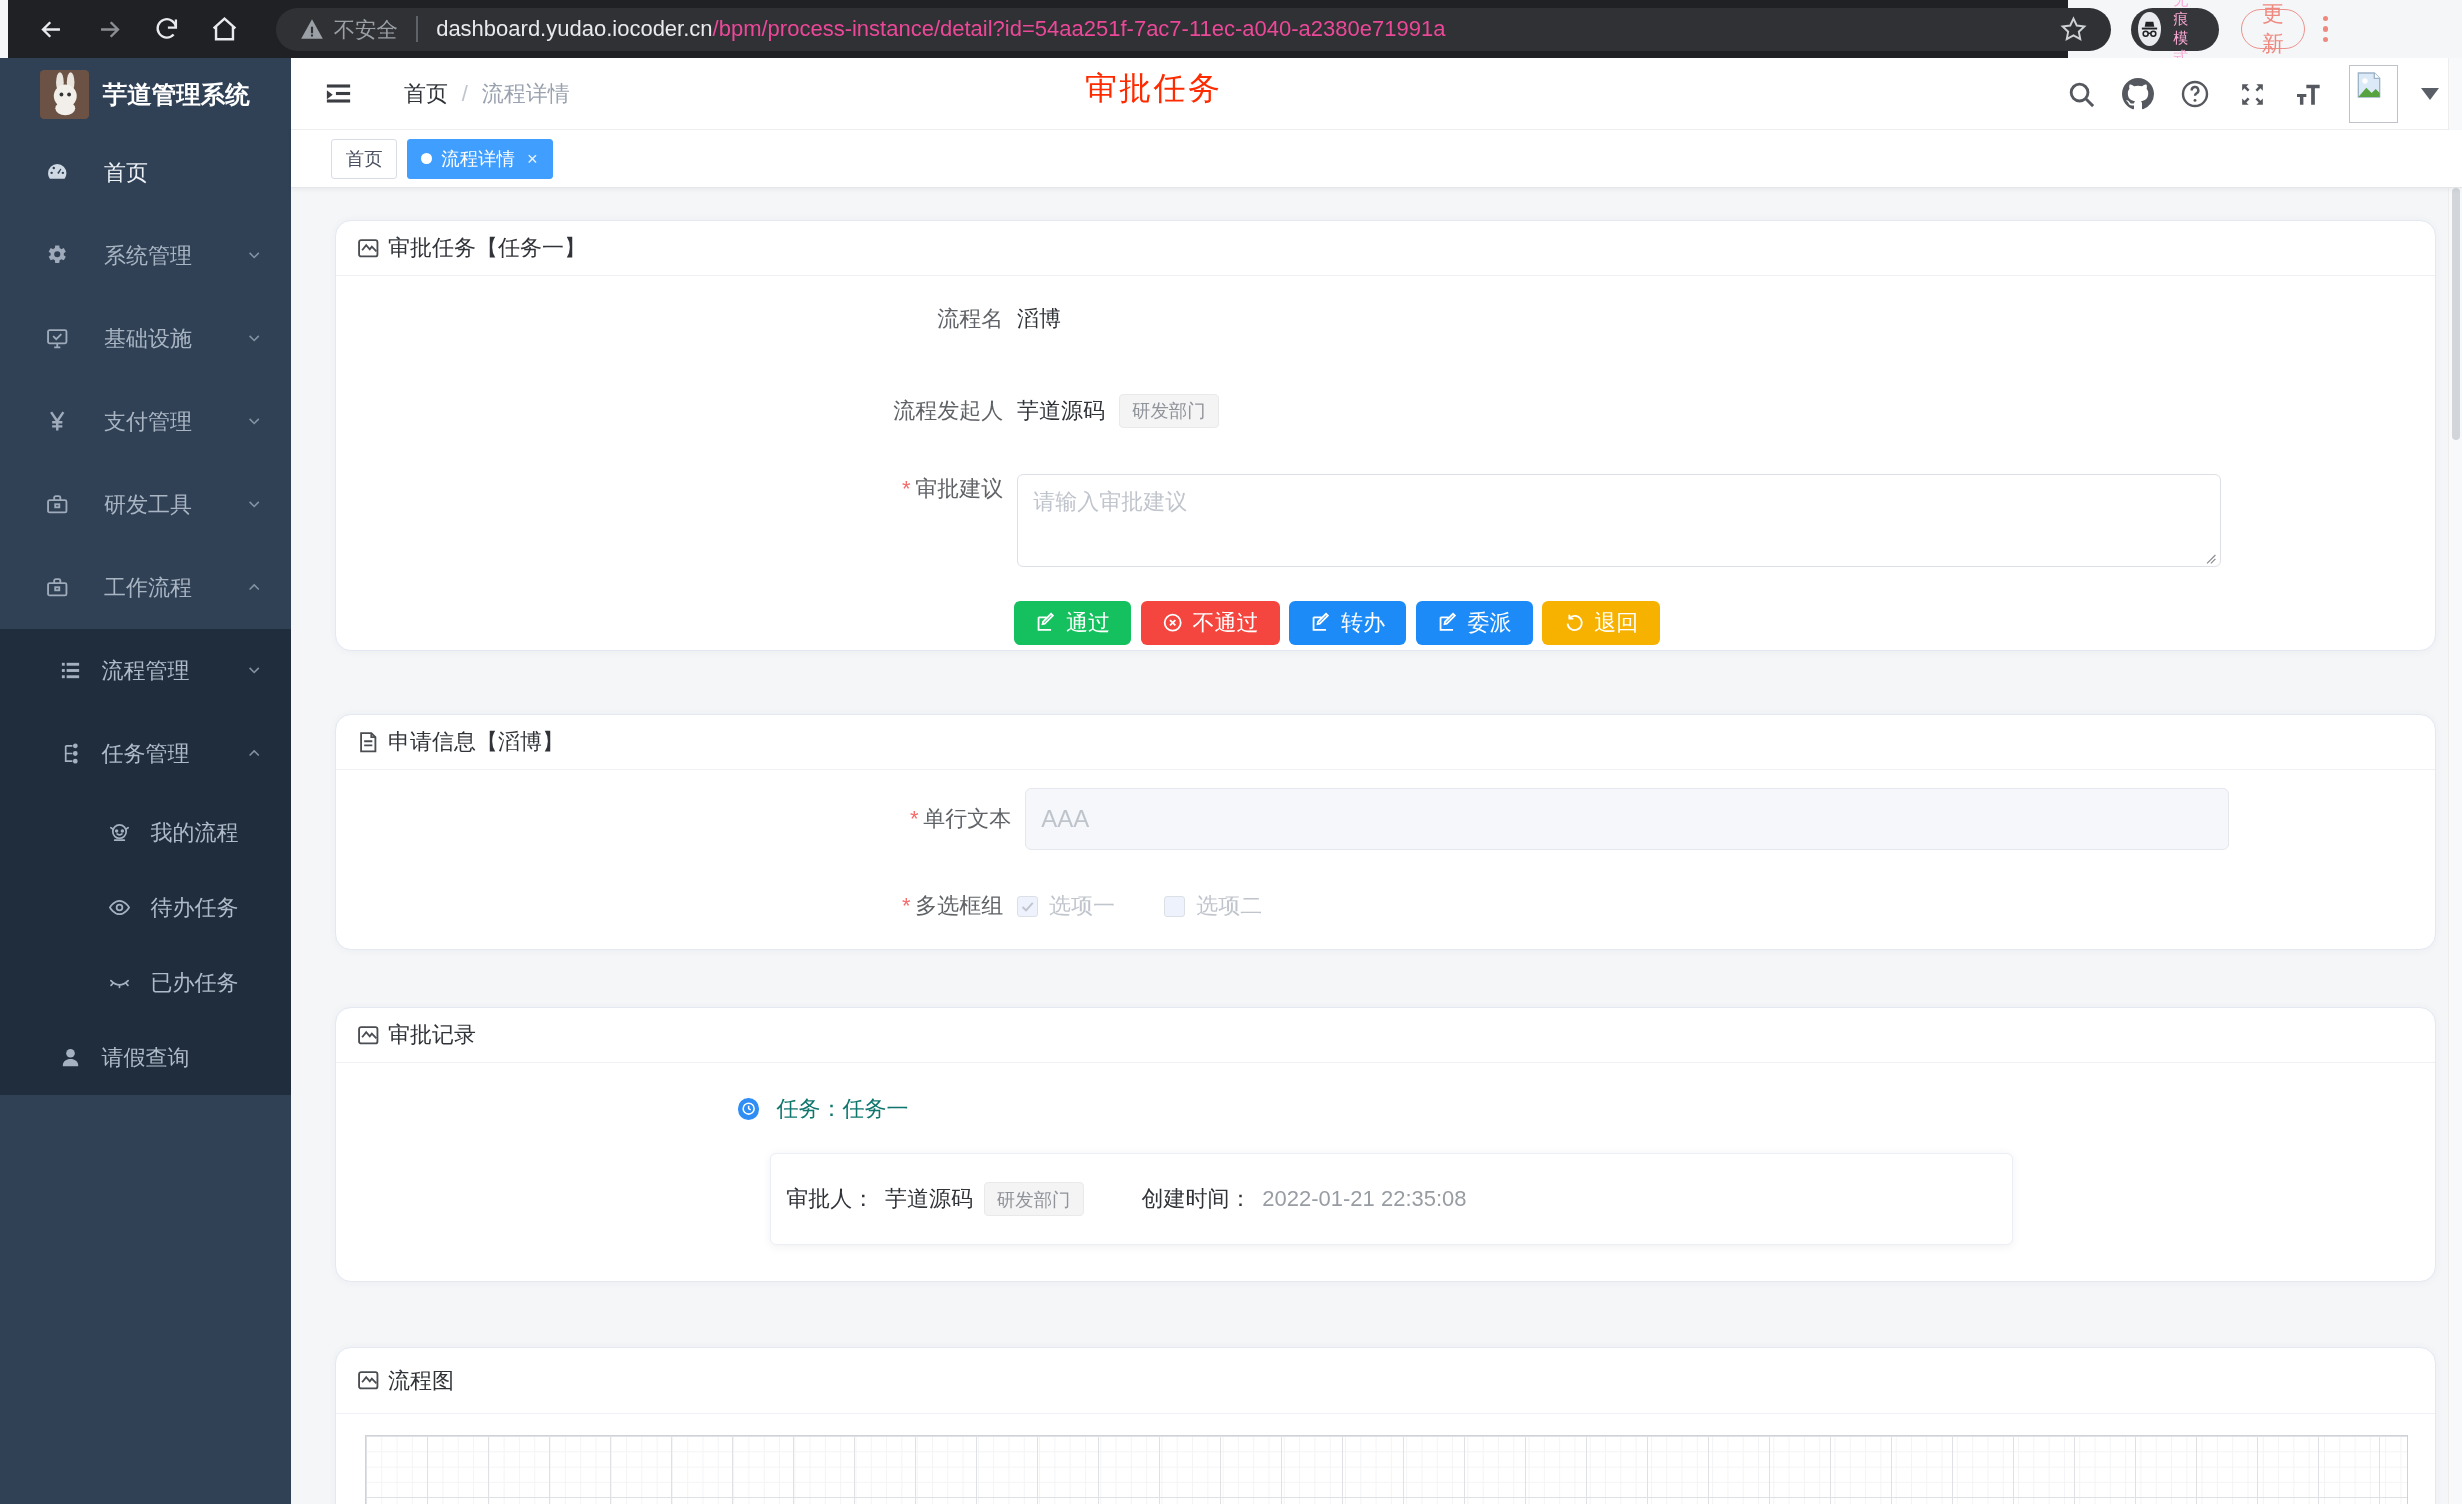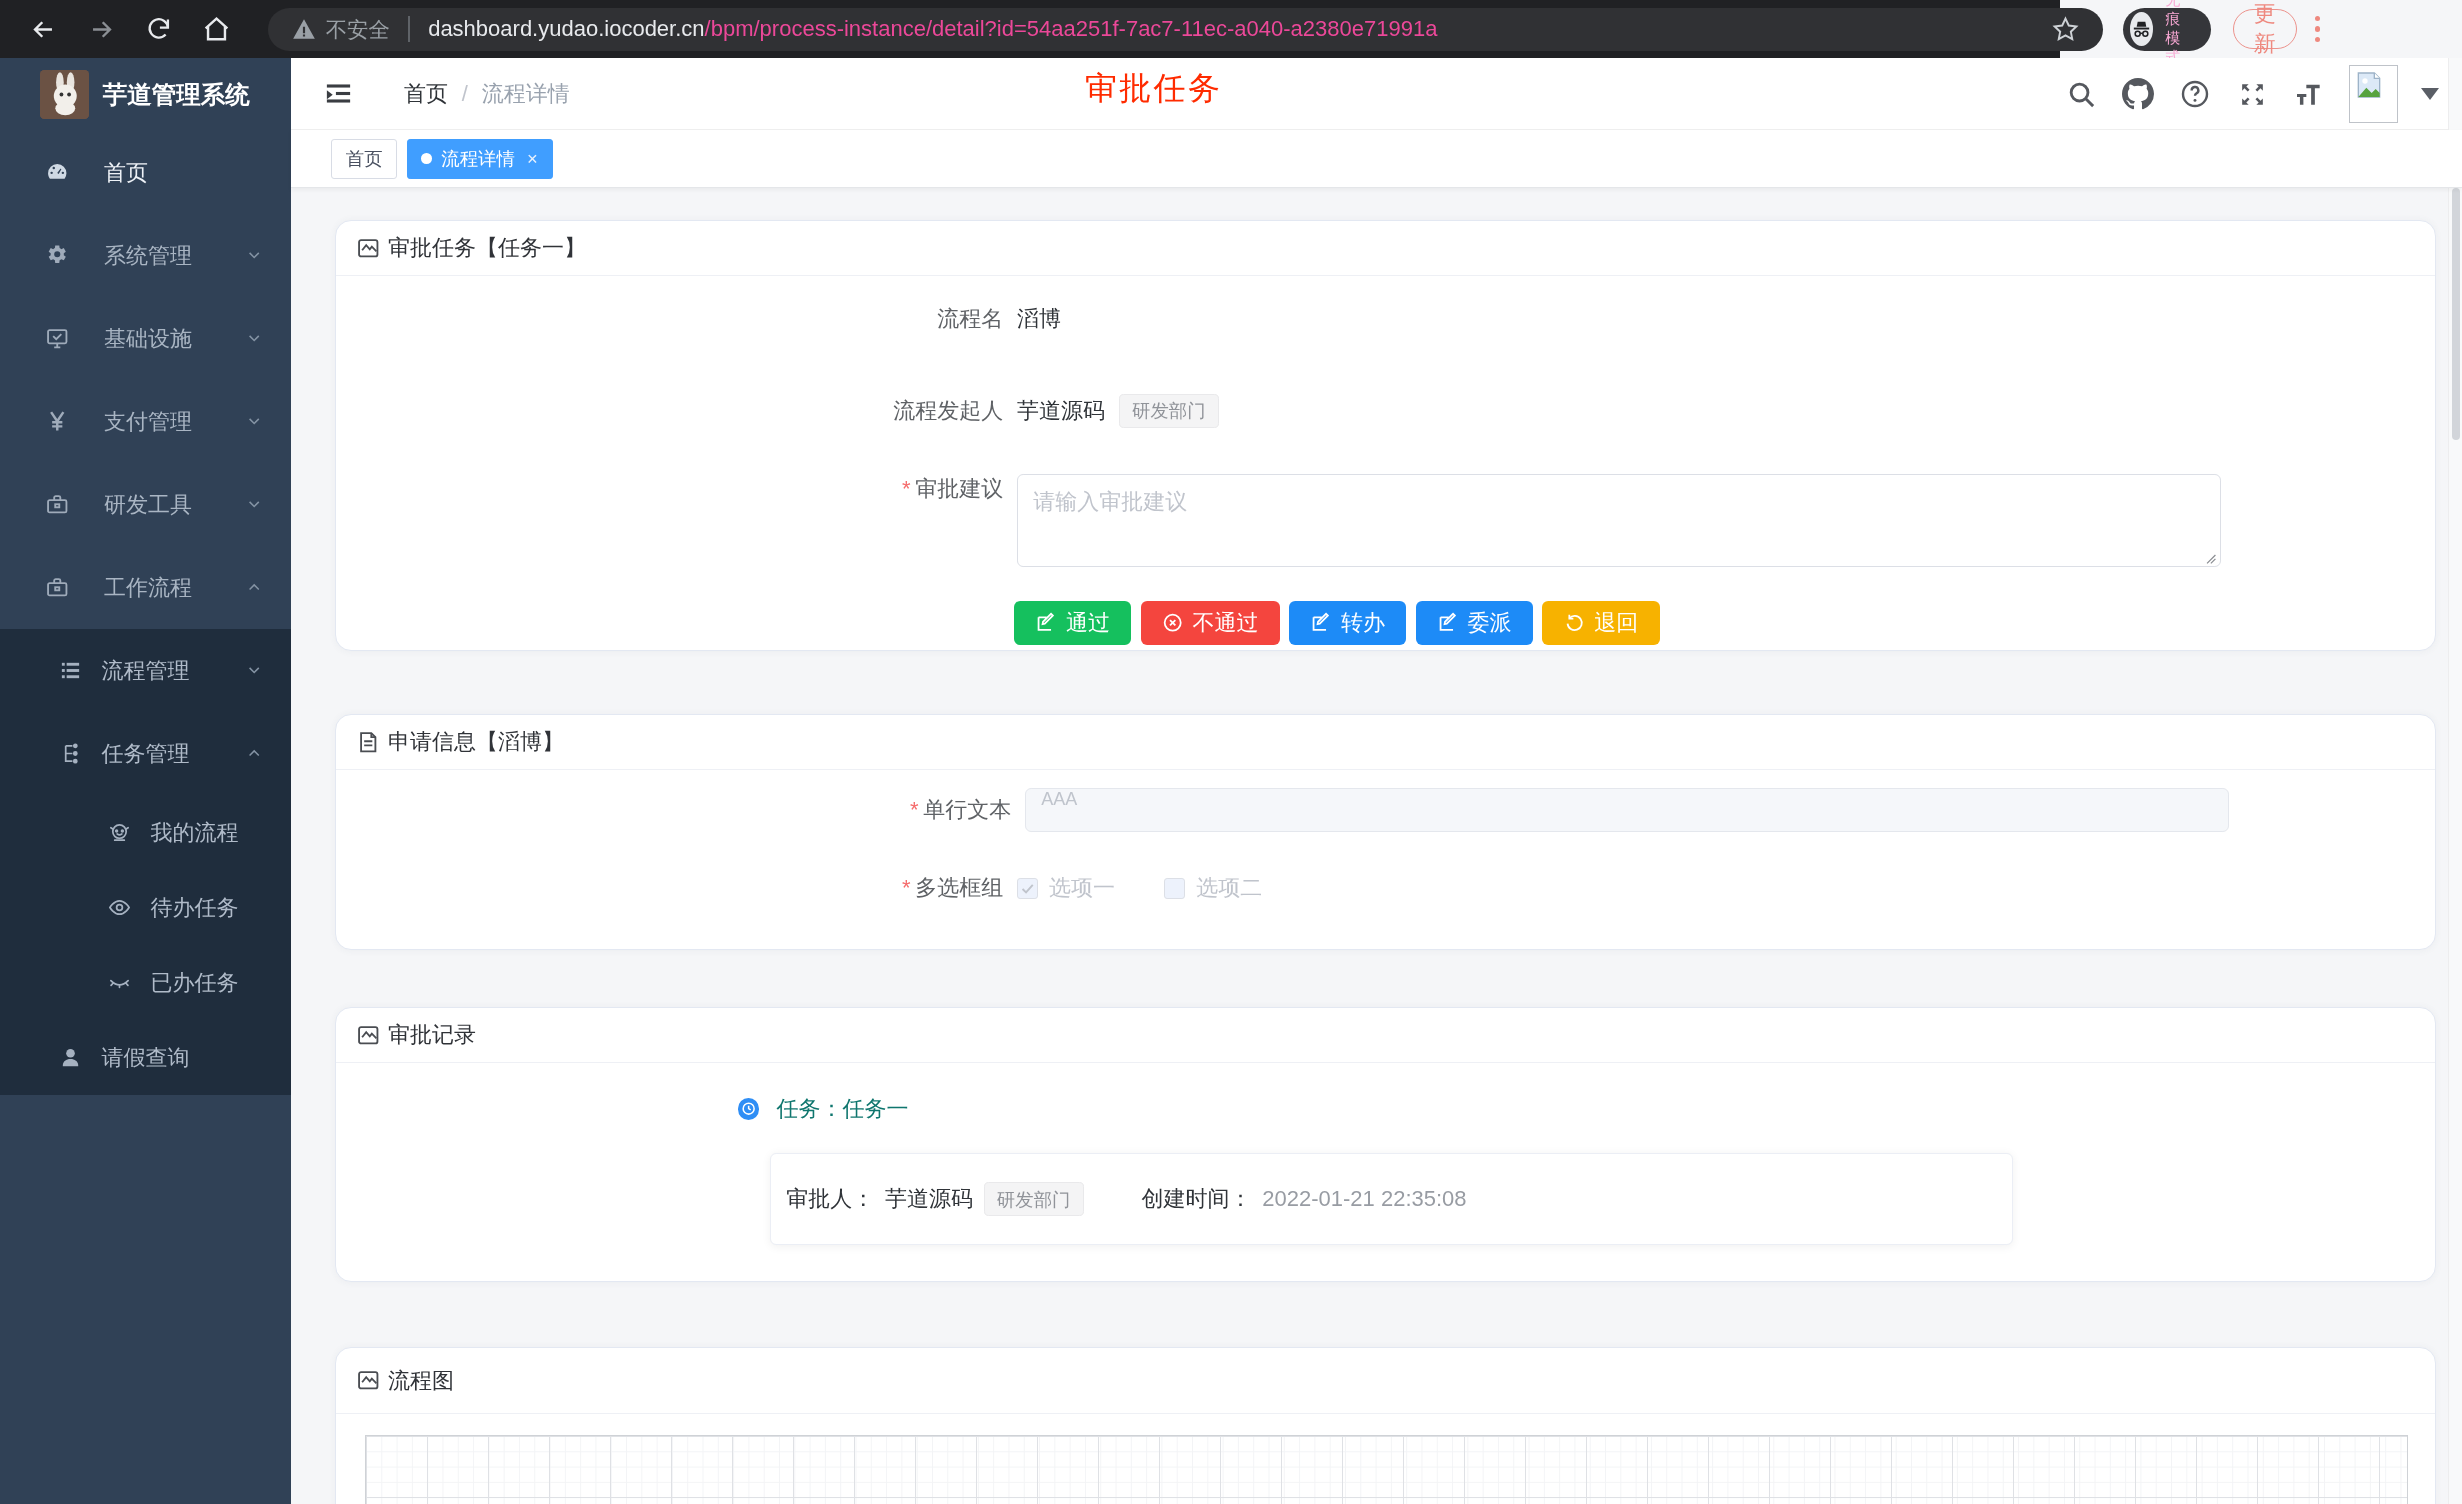--- a/index.html
+++ b/index.html
@@ -2,21 +2,21 @@
 <html style="font-size:12.2px"><head>
 <meta charset="utf-8">
 <style>
   * { margin:0; padding:0; box-sizing:border-box; }
   html,body { width:2462px; height:1505px; overflow:hidden;
     font-family:"Liberation Sans","DejaVu Sans",sans-serif; }
   body { position:relative; background:#f5f6f8; }
   svg { display:block; }
 
   
-  .browser-bar { position:absolute; left:0; top:0; width:2060px; height:58px;
+  .browser-bar { position:absolute; left:8px; top:0; width:2060px; height:58px;
     background:#202124; display:flex; align-items:center; }
   .nav-ic { width:34px; height:34px; display:flex; align-items:center; justify-content:center;
     margin-left:29px; color:#e8eaed; }
   .nav-ic.dim { color:#8b8f94; }
   .omnibox { height:43px; flex:0 0 1835px; margin-left:37px; background:#303134;
     border-radius:23px; display:flex; align-items:center; padding:0 23px; }
   .omni-sec { color:#9aa0a6; font-size:21.4px; margin-left:9.2px; }
   .omni-div { width:1.5px; height:26px; background:#5f6368; margin:0 18.4px; }
   .omni-url { font-size:22px; color:#e8eaed; white-space:nowrap; }
   .omni-url .path { color:#ec4899; }
@@ -109,22 +109,22 @@
 
   .btn-row { display:flex; gap:9.2px; margin-left:678px; }
   .btn { height:44px; border:none; border-radius:6.1px; color:#fff; font-size:22px;
     display:flex; align-items:center; justify-content:center; gap:9.2px; padding:0 21.4px;
     cursor:pointer; font-family:inherit; }
   .btn-success { background:#15c05e; }
   .btn-danger  { background:#f4453e; }
   .btn-primary { background:#1d8bf7; }
   .btn-warning { background:#f7b200; }
 
-  .fake-input { width:1204px; height:44px; background:#f5f7fa; border:0.8px solid #e4e7ed;
-    border-radius:6.1px; display:flex; align-items:flex-start; padding:0 15.3px; font-size:18px;
+  .fake-input { width:1204px; height:62px; background:#f5f7fa; border:0.8px solid #e4e7ed;
+    border-radius:6.1px; display:flex; align-items:center; padding:0 15.3px; font-size:24px;
     color:#bfc4cc; }
   .cbx-group { display:flex; align-items:center; gap:49px;justify-content:space-between; }
   .cbx { display:flex; align-items:center; gap:10.7px; }
   .cbx-box { width:21.4px; height:21.4px; border:0.8px solid #dcdfe6; border-radius:3.1px;
     background:#edf2fc; display:flex; align-items:center; justify-content:center; }
   .cbx-label { font-size:22px; color:#c0c4cc; }
 
   .task-row { display:flex; align-items:center; gap:17px; margin-left:402px; }
   .task-clock { width:21.4px; height:21.4px; border-radius:50%; background:#2f8ef5;
     display:flex; align-items:center; justify-content:center; }

